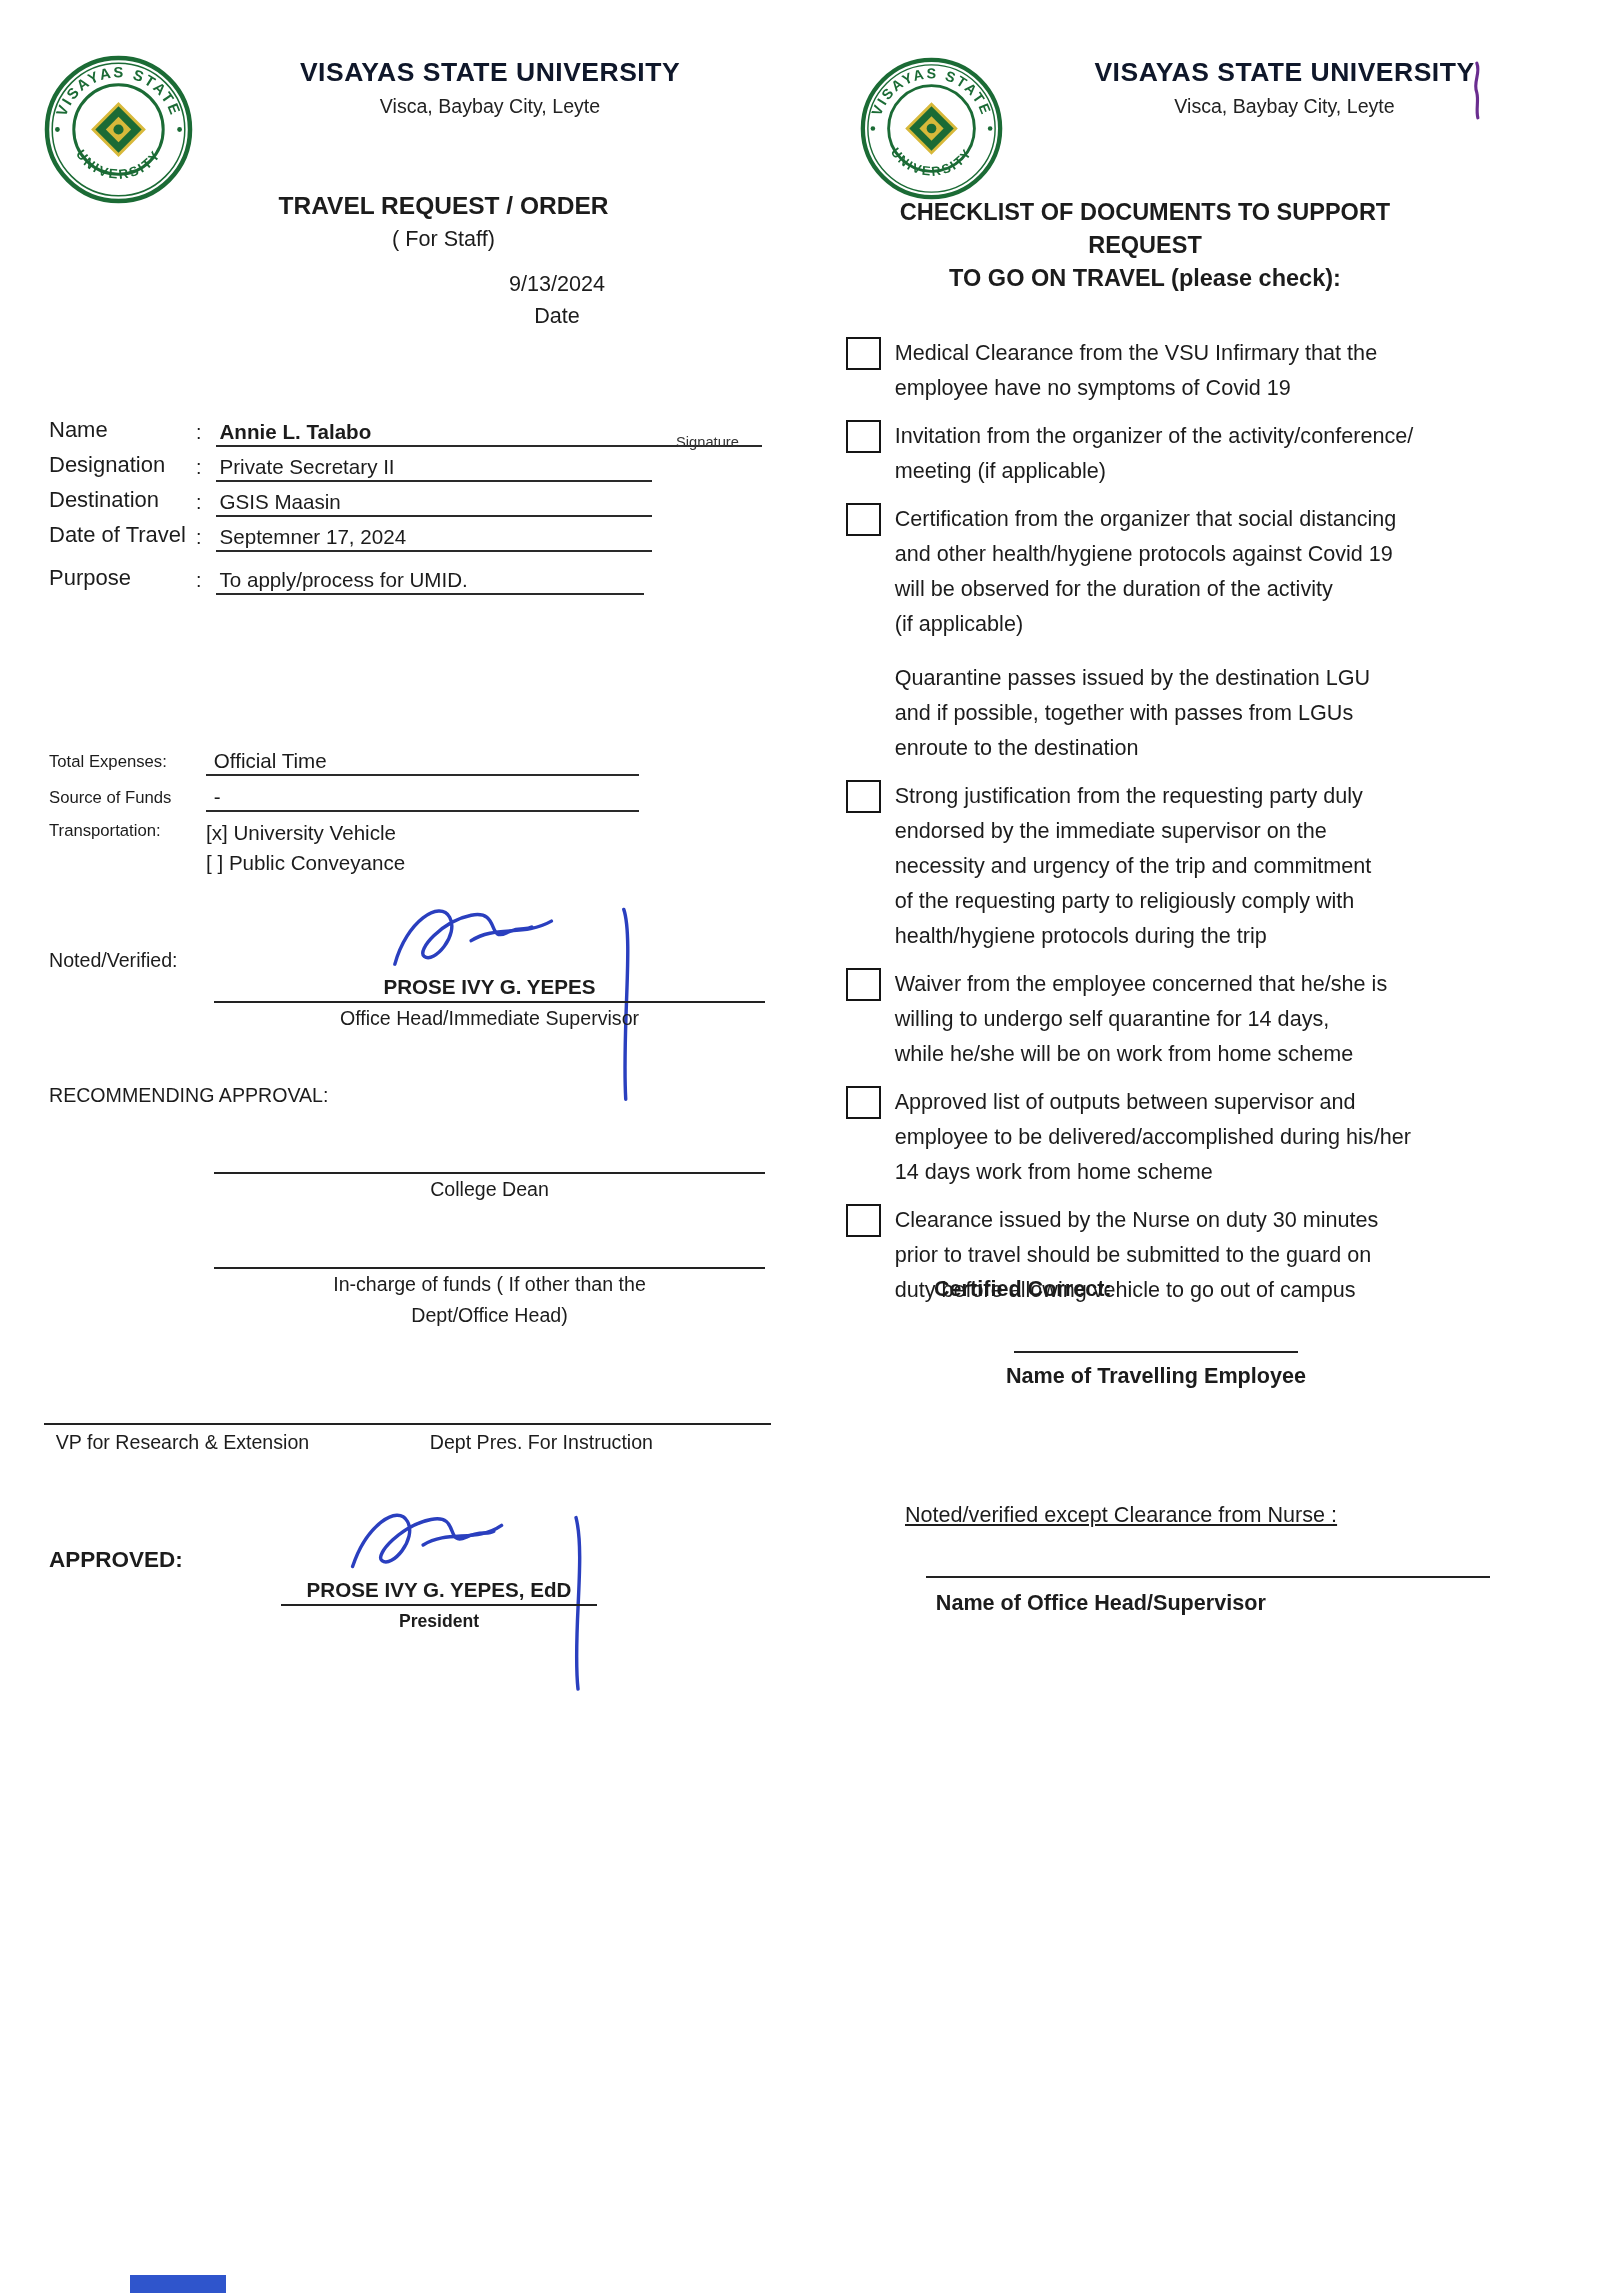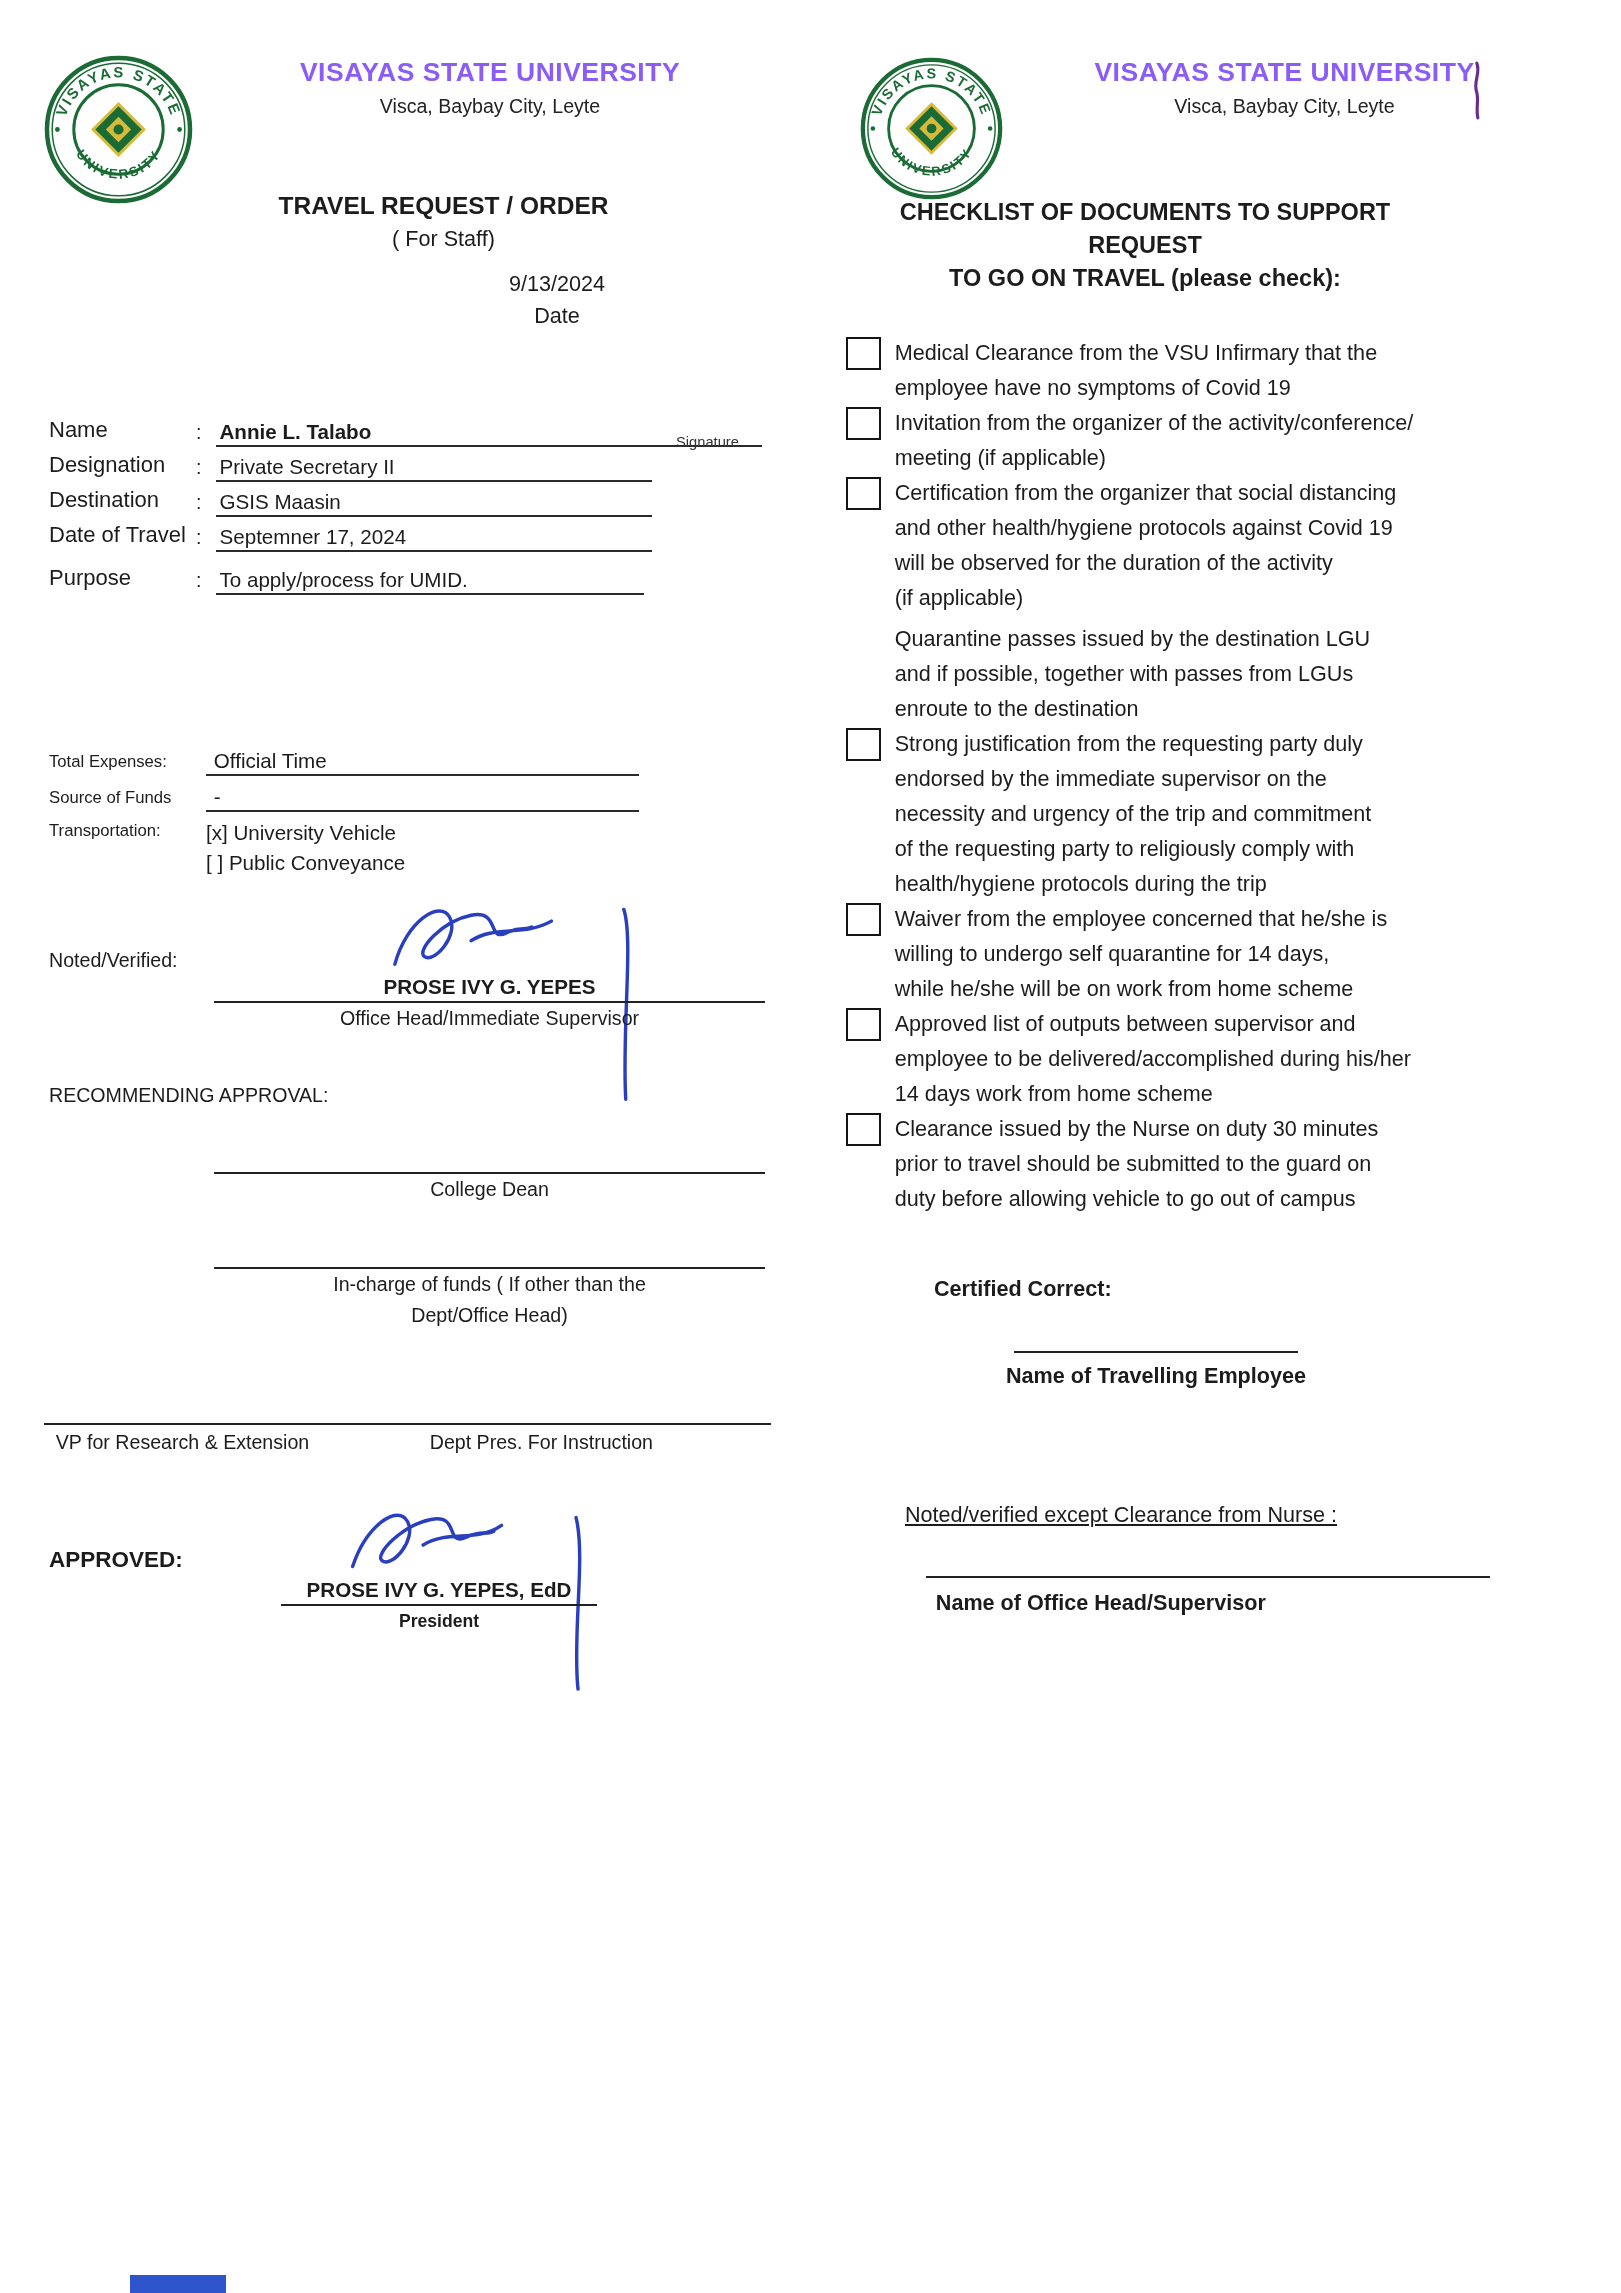--- a/index.html
+++ b/index.html
@@ -10,21 +10,21 @@
     font-family:"Liberation Sans", sans-serif;
     color:#1c1c1c;
     overflow:hidden;
     margin:0 auto;
   }
   .abs{position:absolute;}
   .center{text-align:center;}
   .bold{font-weight:bold;}
 
   
-  .uni-title{font-size:26.5px;font-weight:bold;letter-spacing:0.5px;color:#8b5cf6;}
+  .uni-title{font-size:26.5px;font-weight:bold;letter-spacing:0.5px;color:#0f172a;}
   .uni-addr{font-size:19.6px;margin-top:6.9px;color:#222;}
   .form-title{font-size:24.5px;font-weight:bold;}
   .form-sub{font-size:21.6px;margin-top:5.9px;}
   .date-val{font-size:21.6px;}
   .date-lbl{font-size:21.6px;margin-top:5.9px;}
 
   
   .fields{left:49px;top:412px;width:745px;}
   .frow{display:flex;align-items:flex-end;height:35px;}
   .frow .lbl{width:147px;font-size:22px;padding-bottom:3.9px;}
@@ -47,21 +47,21 @@
 
   .sigline-block{width:551px;}
   .sigline-block .nm{font-size:20.6px;font-weight:bold;text-align:center;border-bottom:2px solid #222;padding-bottom:2px;}
   .sigline-block .ttl{font-size:19.6px;text-align:center;padding-top:3.9px;}
   .hr{border-bottom:2px solid #222;height:0;}
   .line-label .txt{font-size:19.6px;text-align:center;padding-top:3.9px;}
   .plain-lbl{font-size:19.6px;}
 
   
   .chk-title{font-size:23.5px;font-weight:bold;line-height:33px;}
-  .chk-list{left:846px;top:335px;width:706px;display:flex;flex-direction:column;gap:0;}
+  .chk-list{left:846px;top:335px;width:706px;display:flex;flex-direction:column;gap:13px;}
   .chk-item{display:flex;align-items:flex-start;}
   .cbox{width:31px;height:29px;border:2.9px solid #151515;margin-right:13.7px;margin-top:2px;flex-shrink:0;background:#fff;}
   .cbox.hidden{visibility:hidden;}
   .chk-txt{font-size:21.6px;line-height:35px;white-space:pre-line;width:647px;}
 
   .cert{font-size:21.6px;font-weight:bold;}
   .emp-block{width:470px;}
   .emp-block .hr{width:284px;margin:0 auto;}
   .emp-block .txt{font-size:21.6px;font-weight:bold;text-align:center;padding-top:9.8px;}
   .noted-except{font-size:21.6px;text-decoration:underline;}

